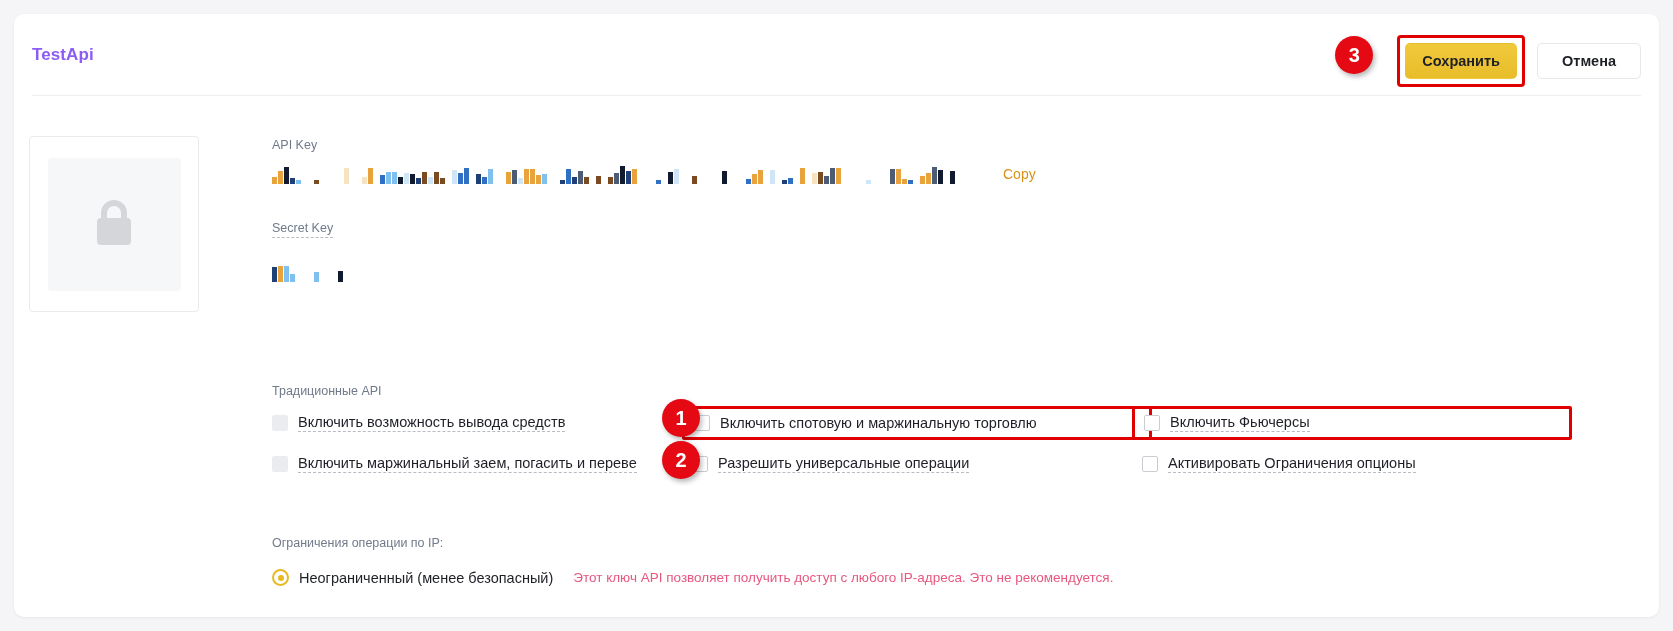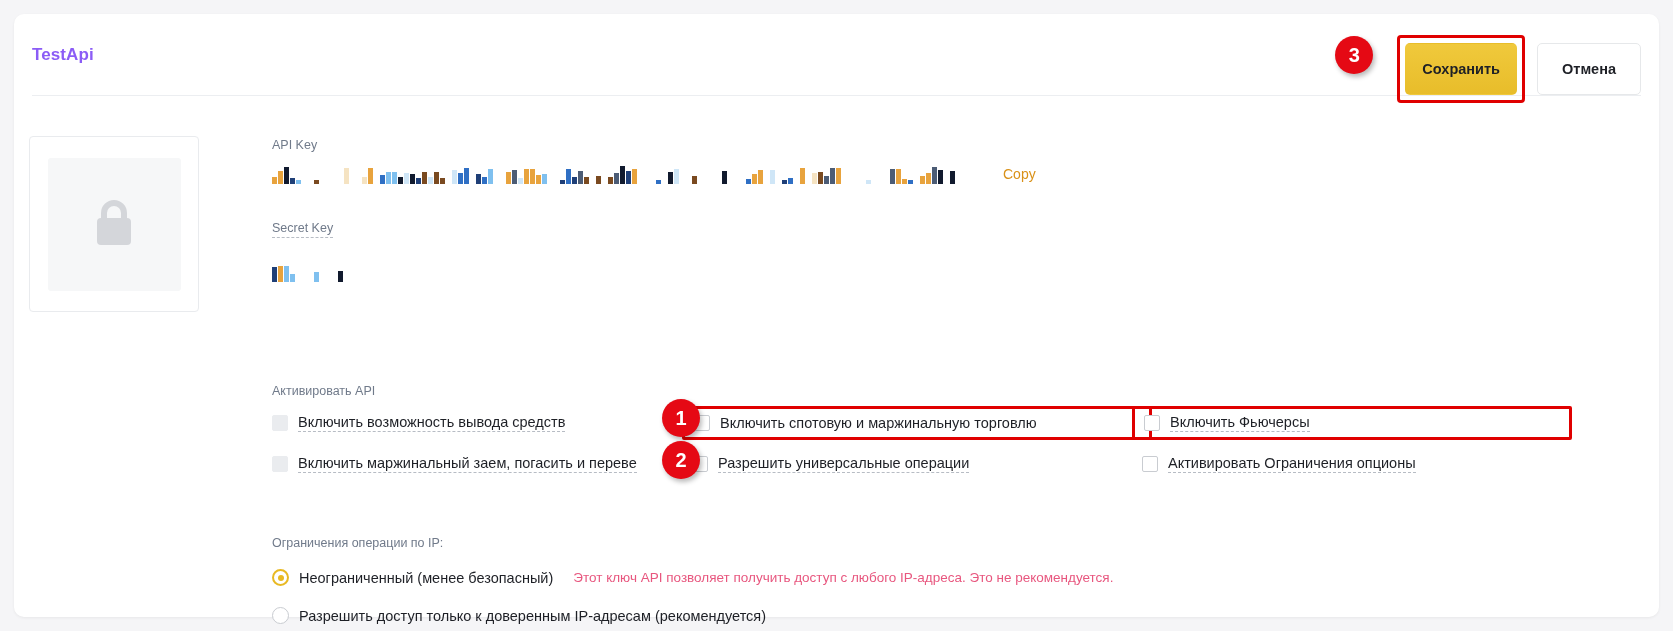--- a/index.html
+++ b/index.html
@@ -44,21 +44,21 @@
   }
   .header-actions {
     position: absolute;
     right: 0;
     top: 21px;
     display: flex;
     align-items: center;
     gap: 12px;
   }
   .btn {
-    height: 52px;
+    height: 36px;
     min-width: 104px;
     border-radius: 5px;
     font-size: 14.5px;
     font-weight: bold;
     display: flex;
     align-items: center;
     justify-content: center;
     cursor: pointer;
     border: 1px solid transparent;
     padding: 0 16px;
@@ -404,21 +404,21 @@
           <i style="width: 5px; height: 3px; background: rgb(255, 255, 255);"></i>
           <i style="width: 5px; height: 10px; background: rgb(127, 192, 239);"></i>
           <i style="width: 5px; height: 10px; background: rgb(255, 255, 255);"></i>
           <i style="width: 5px; height: 16px; background: rgb(255, 255, 255);"></i>
           <i style="width: 5px; height: 12px; background: rgb(255, 255, 255);"></i>
           <i style="width: 5px; height: 11px; background: rgb(17, 26, 46);"></i>
         </div>
     </div>
 
     <div class="perm-section">
-      <div class="section-label">Активировать API</div>
+      <div class="section-label">Традиционные API</div>
       <div class="perm-grid" id="permGrid">
           <div class="perm">
             <div class="cb disabled"></div>
             <span class="perm-label dotted">Включить возможность вывода средств</span>
           </div>
           <div class="perm hl">
             <div class="cb"></div>
             <span class="perm-label">Включить спотовую и маржинальную торговлю</span>
           </div>
           <div class="perm hl">
@@ -445,20 +445,16 @@
 
     <div class="ip-section">
       <div class="section-label">Ограничения операции по IP:</div>
 
       <div class="ip-row">
         <div class="radio selected"></div>
         <span>Неограниченный (менее безопасный)</span>
         <span class="ip-warn">Этот ключ API позволяет получить доступ с любого IP-адреса. Это не рекомендуется.</span>
       </div>
 
-      <div class="ip-row" style="margin-top:21px">
-        <div class="radio"></div>
-        <span>Разрешить доступ только к доверенным IP-адресам (рекомендуется)</span>
-      </div>
     </div>
 
   </div>
 </div>
 
 </body></html>

